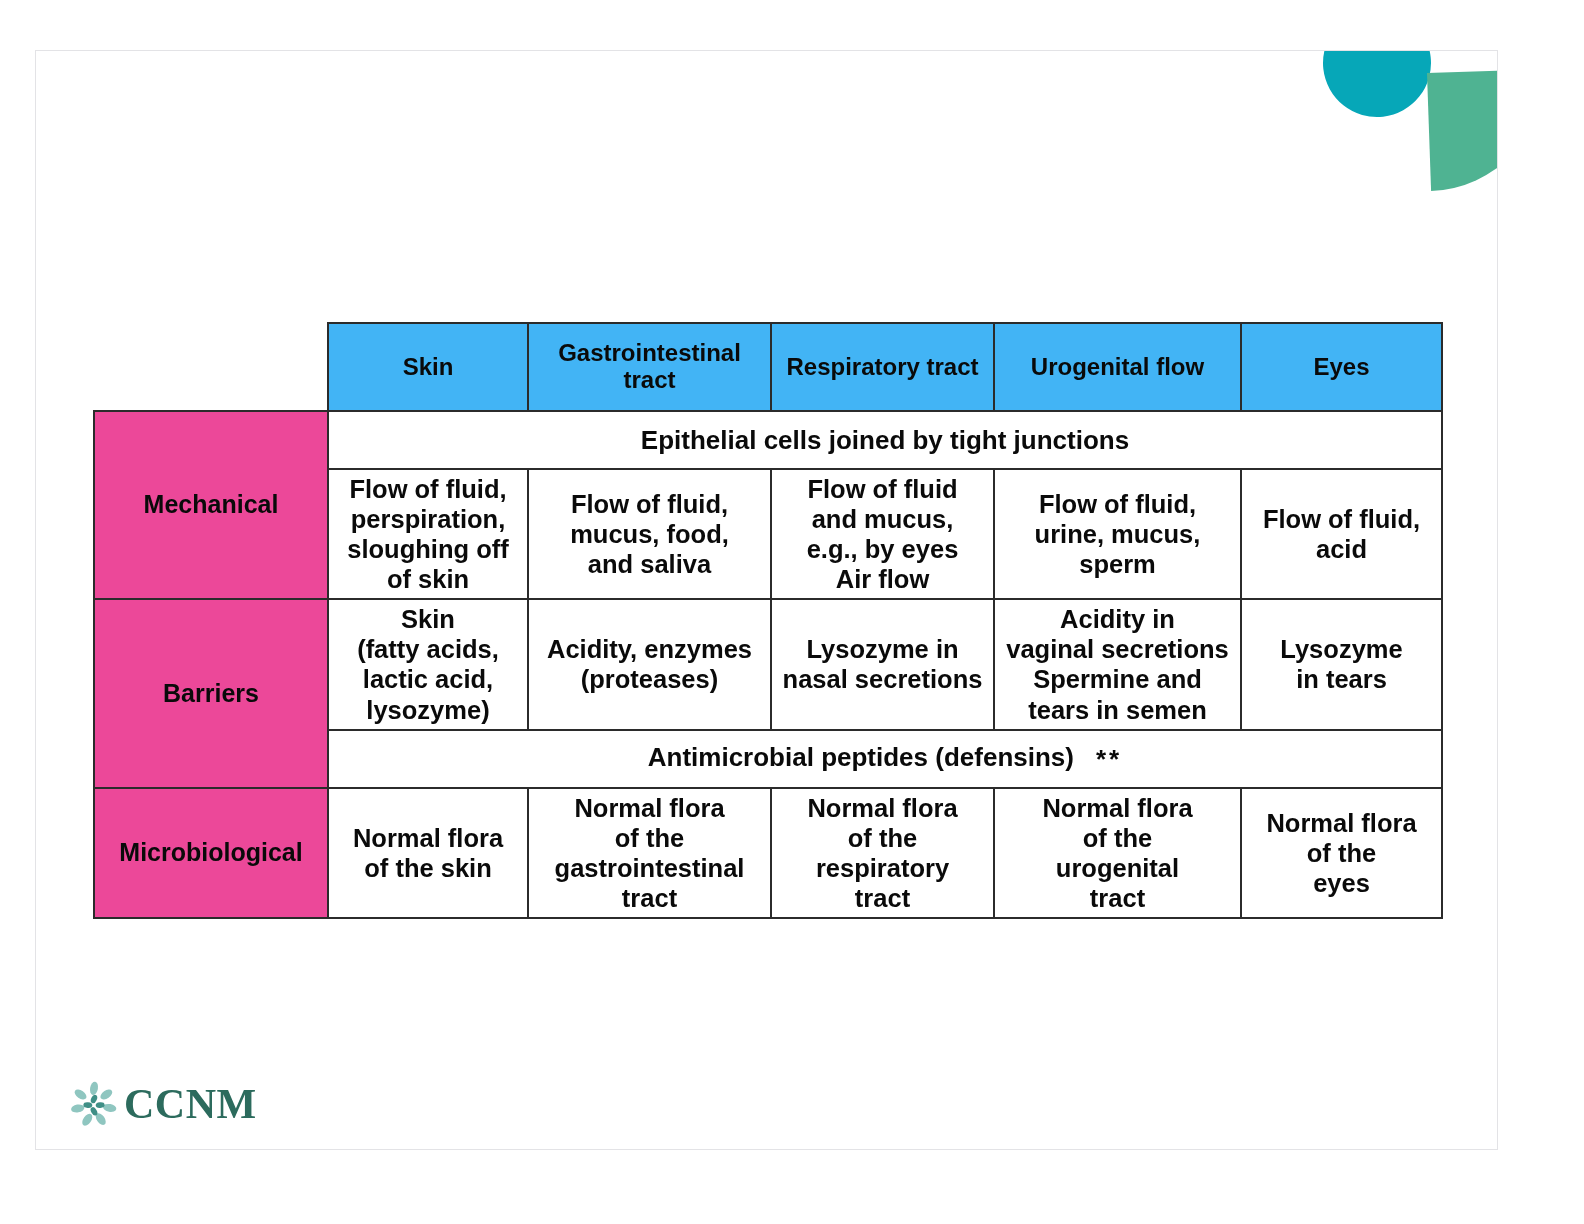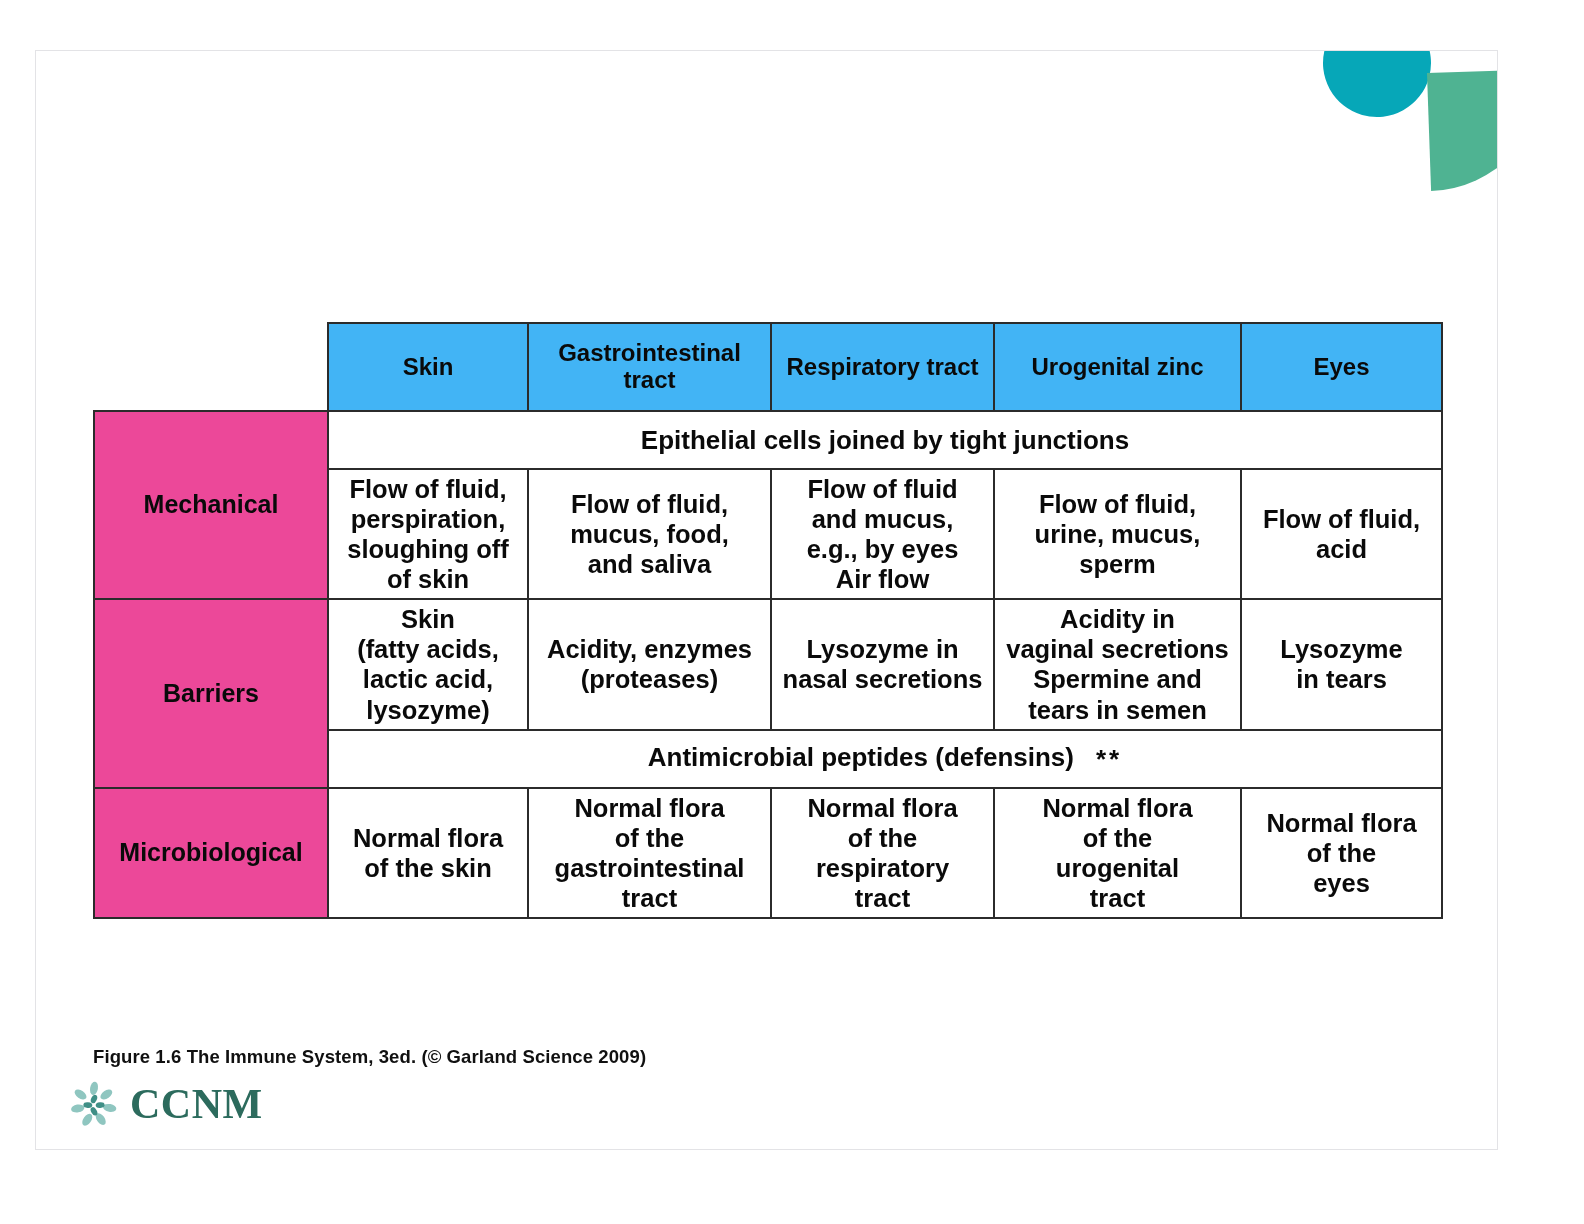--- a/index.html
+++ b/index.html
@@ -146,21 +146,21 @@
     letter-spacing: 0.1px;
   }
 
   
   #logo {
     position: absolute;
     left: 30px;
     top: 1025px;
     display: flex;
     align-items: center;
-    gap: 8px;
+    gap: 2px;
   }
   #logo-mark {
     width: 56px;
     height: 56px;
   }
   #logo-text {
     font-family: "Liberation Serif", serif;
     font-size: 42px;
     font-weight: bold;
     color: #2c6b5d;
@@ -188,21 +188,21 @@
           <col class="c4">
           <col class="c5">
       </colgroup>
       <tbody>
 
         <tr>
           <td class="corner-cell"></td>
           <th class="col-head">Skin</th>
           <th class="col-head">Gastrointestinal tract</th>
           <th class="col-head">Respiratory tract</th>
-          <th class="col-head">Urogenital zinc</th>
+          <th class="col-head">Urogenital flow</th>
           <th class="col-head">Eyes</th>
         </tr>
 
         <tr>
           <td class="row-head" rowspan="2">Mechanical</td>
           <td class="span-cell" colspan="5">Epithelial cells joined by tight junctions</td>
         </tr>
         <tr>
           <td class="body-cell">
               <span class="cellline">Flow of fluid,</span>
@@ -290,21 +290,20 @@
           <td class="body-cell">
               <span class="cellline">Normal flora</span>
               <span class="cellline">of the</span>
               <span class="cellline">eyes</span>
             </td>
         </tr>
       </tbody>
     </table>
   </div>
 
-  <div id="caption">Figure 1.6  The Immune System, 3ed. (© Garland Science 2009)</div>
 
   <div id="logo">
     <svg id="logo-mark" viewBox="0 0 100 100">
       <g fill="#8fc6c0">
         <ellipse cx="50" cy="22" rx="7" ry="12" transform="rotate(10 50 22)"></ellipse>
         <ellipse cx="72" cy="33" rx="7" ry="12" transform="rotate(55 72 33)"></ellipse>
         <ellipse cx="78" cy="57" rx="7" ry="12" transform="rotate(100 78 57)"></ellipse>
         <ellipse cx="62" cy="77" rx="7" ry="12" transform="rotate(145 62 77)"></ellipse>
         <ellipse cx="38" cy="78" rx="7" ry="12" transform="rotate(-145 38 78)"></ellipse>
         <ellipse cx="21" cy="58" rx="7" ry="12" transform="rotate(-100 21 58)"></ellipse>

